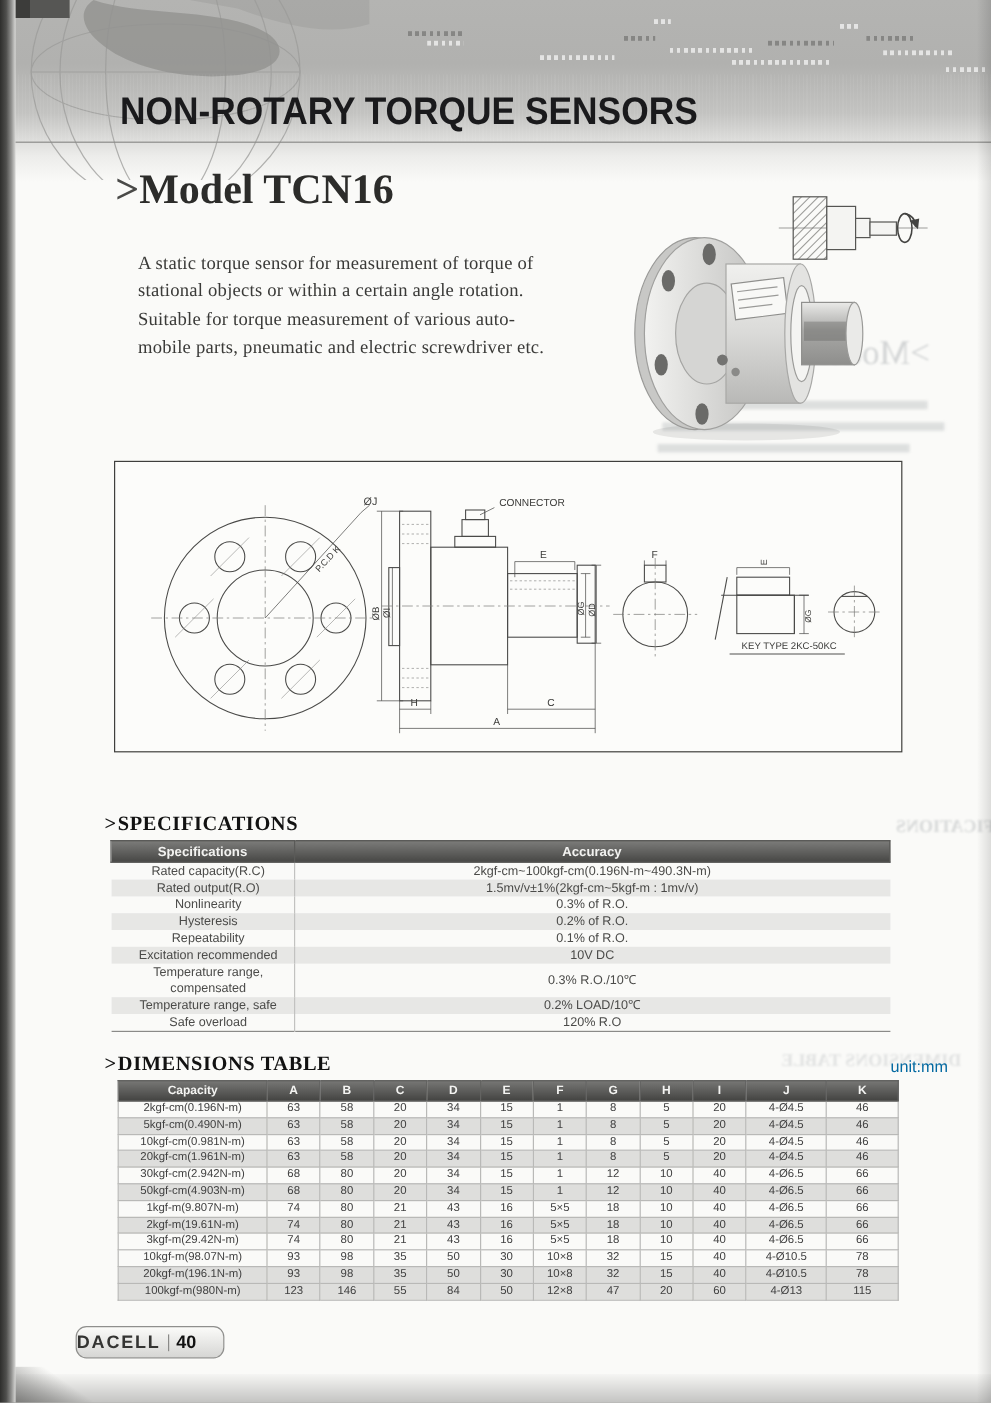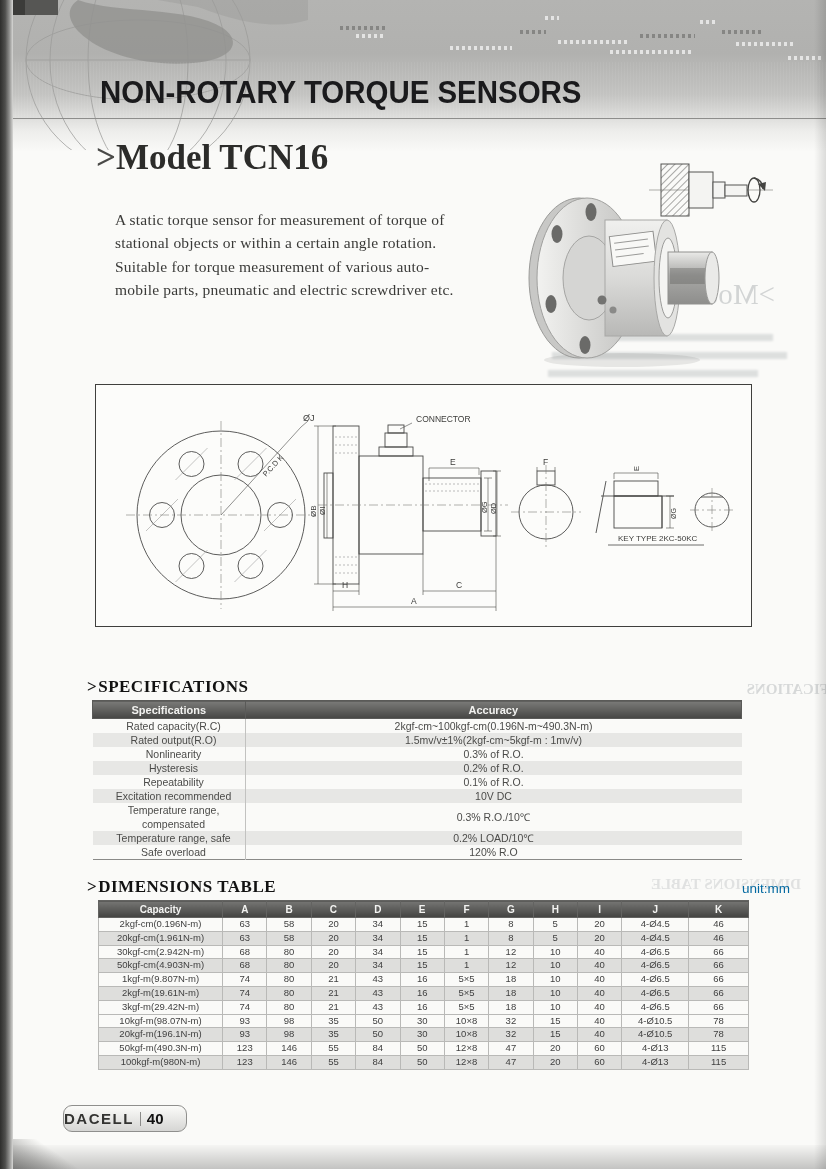--- a/index.html
+++ b/index.html
@@ -434,20 +434,48 @@
           <td>34</td>
           <td>15</td>
           <td>1</td>
           <td>8</td>
           <td>5</td>
           <td>20</td>
           <td>4-Ø4.5</td>
           <td>46</td>
         </tr>
         <tr class="alt">
+          <td>5kgf-cm(0.490N-m)</td>
+          <td>63</td>
+          <td>58</td>
+          <td>20</td>
+          <td>34</td>
+          <td>15</td>
+          <td>1</td>
+          <td>8</td>
+          <td>5</td>
+          <td>20</td>
+          <td>4-Ø4.5</td>
+          <td>46</td>
+        </tr>
+        <tr>
+          <td>10kgf-cm(0.981N-m)</td>
+          <td>63</td>
+          <td>58</td>
+          <td>20</td>
+          <td>34</td>
+          <td>15</td>
+          <td>1</td>
+          <td>8</td>
+          <td>5</td>
+          <td>20</td>
+          <td>4-Ø4.5</td>
+          <td>46</td>
+        </tr>
+        <tr class="alt">
           <td>20kgf-cm(1.961N-m)</td>
           <td>63</td>
           <td>58</td>
           <td>20</td>
           <td>34</td>
           <td>15</td>
           <td>1</td>
           <td>8</td>
           <td>5</td>
           <td>20</td>
@@ -545,34 +573,20 @@
           <td>35</td>
           <td>50</td>
           <td>30</td>
           <td>10×8</td>
           <td>32</td>
           <td>15</td>
           <td>40</td>
           <td>4-Ø10.5</td>
           <td>78</td>
         </tr>
-        <tr>
-          <td>50kgf-m(490.3N-m)</td>
-          <td>123</td>
-          <td>146</td>
-          <td>55</td>
-          <td>84</td>
-          <td>50</td>
-          <td>12×8</td>
-          <td>47</td>
-          <td>20</td>
-          <td>60</td>
-          <td>4-Ø13</td>
-          <td>115</td>
-        </tr>
         <tr class="alt">
           <td>100kgf-m(980N-m)</td>
           <td>123</td>
           <td>146</td>
           <td>55</td>
           <td>84</td>
           <td>50</td>
           <td>12×8</td>
           <td>47</td>
           <td>20</td>

